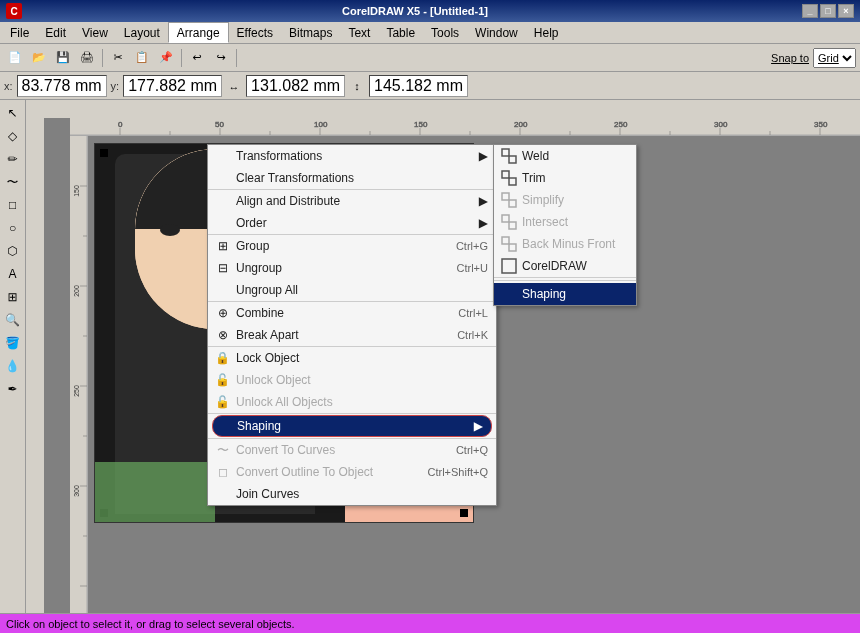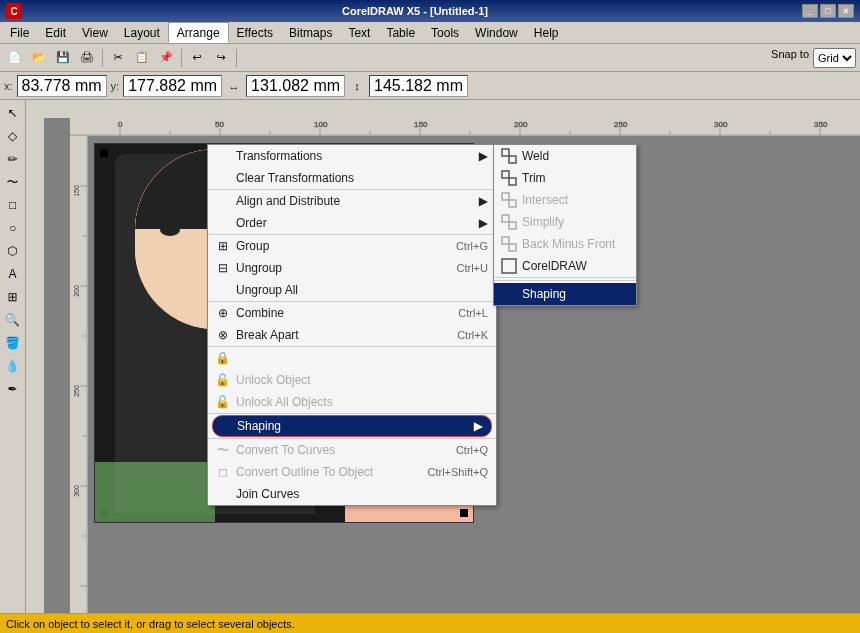--- a/index.html
+++ b/index.html
@@ -160,21 +160,21 @@
       width: 390px; height: 380px;
       background: #f4b8a0;
       border: 1px solid #333;
     }
 
     
     #status-bar {
       position: absolute;
       bottom: 0; left: 0; right: 0;
       height: 20px;
-      background: #eab308;
+      background: #d946ef;
       border-top: 1px solid #999;
       display: flex;
       align-items: center;
       padding: 0 6px;
       font-size: 11px;
     }
 
     
     .dropdown-overlay {
       position: absolute;
@@ -286,21 +286,21 @@
   <div class="tb-btn">🖨</div>
   <div class="tb-sep"></div>
   <div class="tb-btn">✂</div>
   <div class="tb-btn">📋</div>
   <div class="tb-btn">📌</div>
   <div class="tb-sep"></div>
   <div class="tb-btn">↩</div>
   <div class="tb-btn">↪</div>
   <div class="tb-sep"></div>
   <div style="flex:1"></div>
-  <div style="display:flex;align-items:flex-start;gap:4px;font-size:11px;">
+  <div style="display:flex;align-items:center;gap:4px;font-size:11px;text-decoration:underline;">
     <span>Snap to</span>
     <select style="font-size:11px;height:20px;">
       <option>Grid</option>
     </select>
   </div>
 </div>
 
 <div id="toolbar2">
   <span class="coord-label">x:</span>
   <span class="coord-value">83.778 mm</span>
@@ -471,20 +471,21 @@
         <div class="mi">
           <span class="mi-icon">⊗</span>
           <span class="mi-label">Break Apart</span>
           <span class="mi-shortcut">Ctrl+K</span>
         </div>
       </div>
 
       <div class="menu-section">
         <div class="mi">
           <span class="mi-icon">🔒</span>
+          <span class="mi-label">Lock Object</span>
         </div>
         <div class="mi disabled">
           <span class="mi-icon">🔓</span>
           <span class="mi-label">Unlock Object</span>
         </div>
         <div class="mi disabled">
           <span class="mi-icon">🔓</span>
           <span class="mi-label">Unlock All Objects</span>
         </div>
       </div>
@@ -533,30 +534,30 @@
           </span>
           <span class="mi-label">Trim</span>
         </div>
         <div class="mi disabled">
           <span class="mi-icon">
             <svg width="16" height="16" viewBox="0 0 16 16">
               <rect x="1" y="1" width="7" height="7" fill="none" stroke="#aaa" stroke-width="1.5"></rect>
               <rect x="8" y="8" width="7" height="7" fill="none" stroke="#aaa" stroke-width="1.5"></rect>
             </svg>
           </span>
-          <span class="mi-label">Intersect</span>
+          <span class="mi-label">Simplify</span>
         </div>
         <div class="mi disabled">
           <span class="mi-icon">
             <svg width="16" height="16" viewBox="0 0 16 16">
               <rect x="1" y="1" width="7" height="7" fill="none" stroke="#aaa" stroke-width="1.5"></rect>
               <rect x="8" y="8" width="7" height="7" fill="none" stroke="#aaa" stroke-width="1.5"></rect>
             </svg>
           </span>
-          <span class="mi-label">Simplify</span>
+          <span class="mi-label">Intersect</span>
         </div>
         <div class="mi disabled">
           <span class="mi-icon">
             <svg width="16" height="16" viewBox="0 0 16 16">
               <rect x="1" y="1" width="7" height="7" fill="none" stroke="#aaa" stroke-width="1.5"></rect>
               <rect x="8" y="8" width="7" height="7" fill="none" stroke="#aaa" stroke-width="1.5"></rect>
             </svg>
           </span>
           <span class="mi-label">Back Minus Front</span>
         </div>

